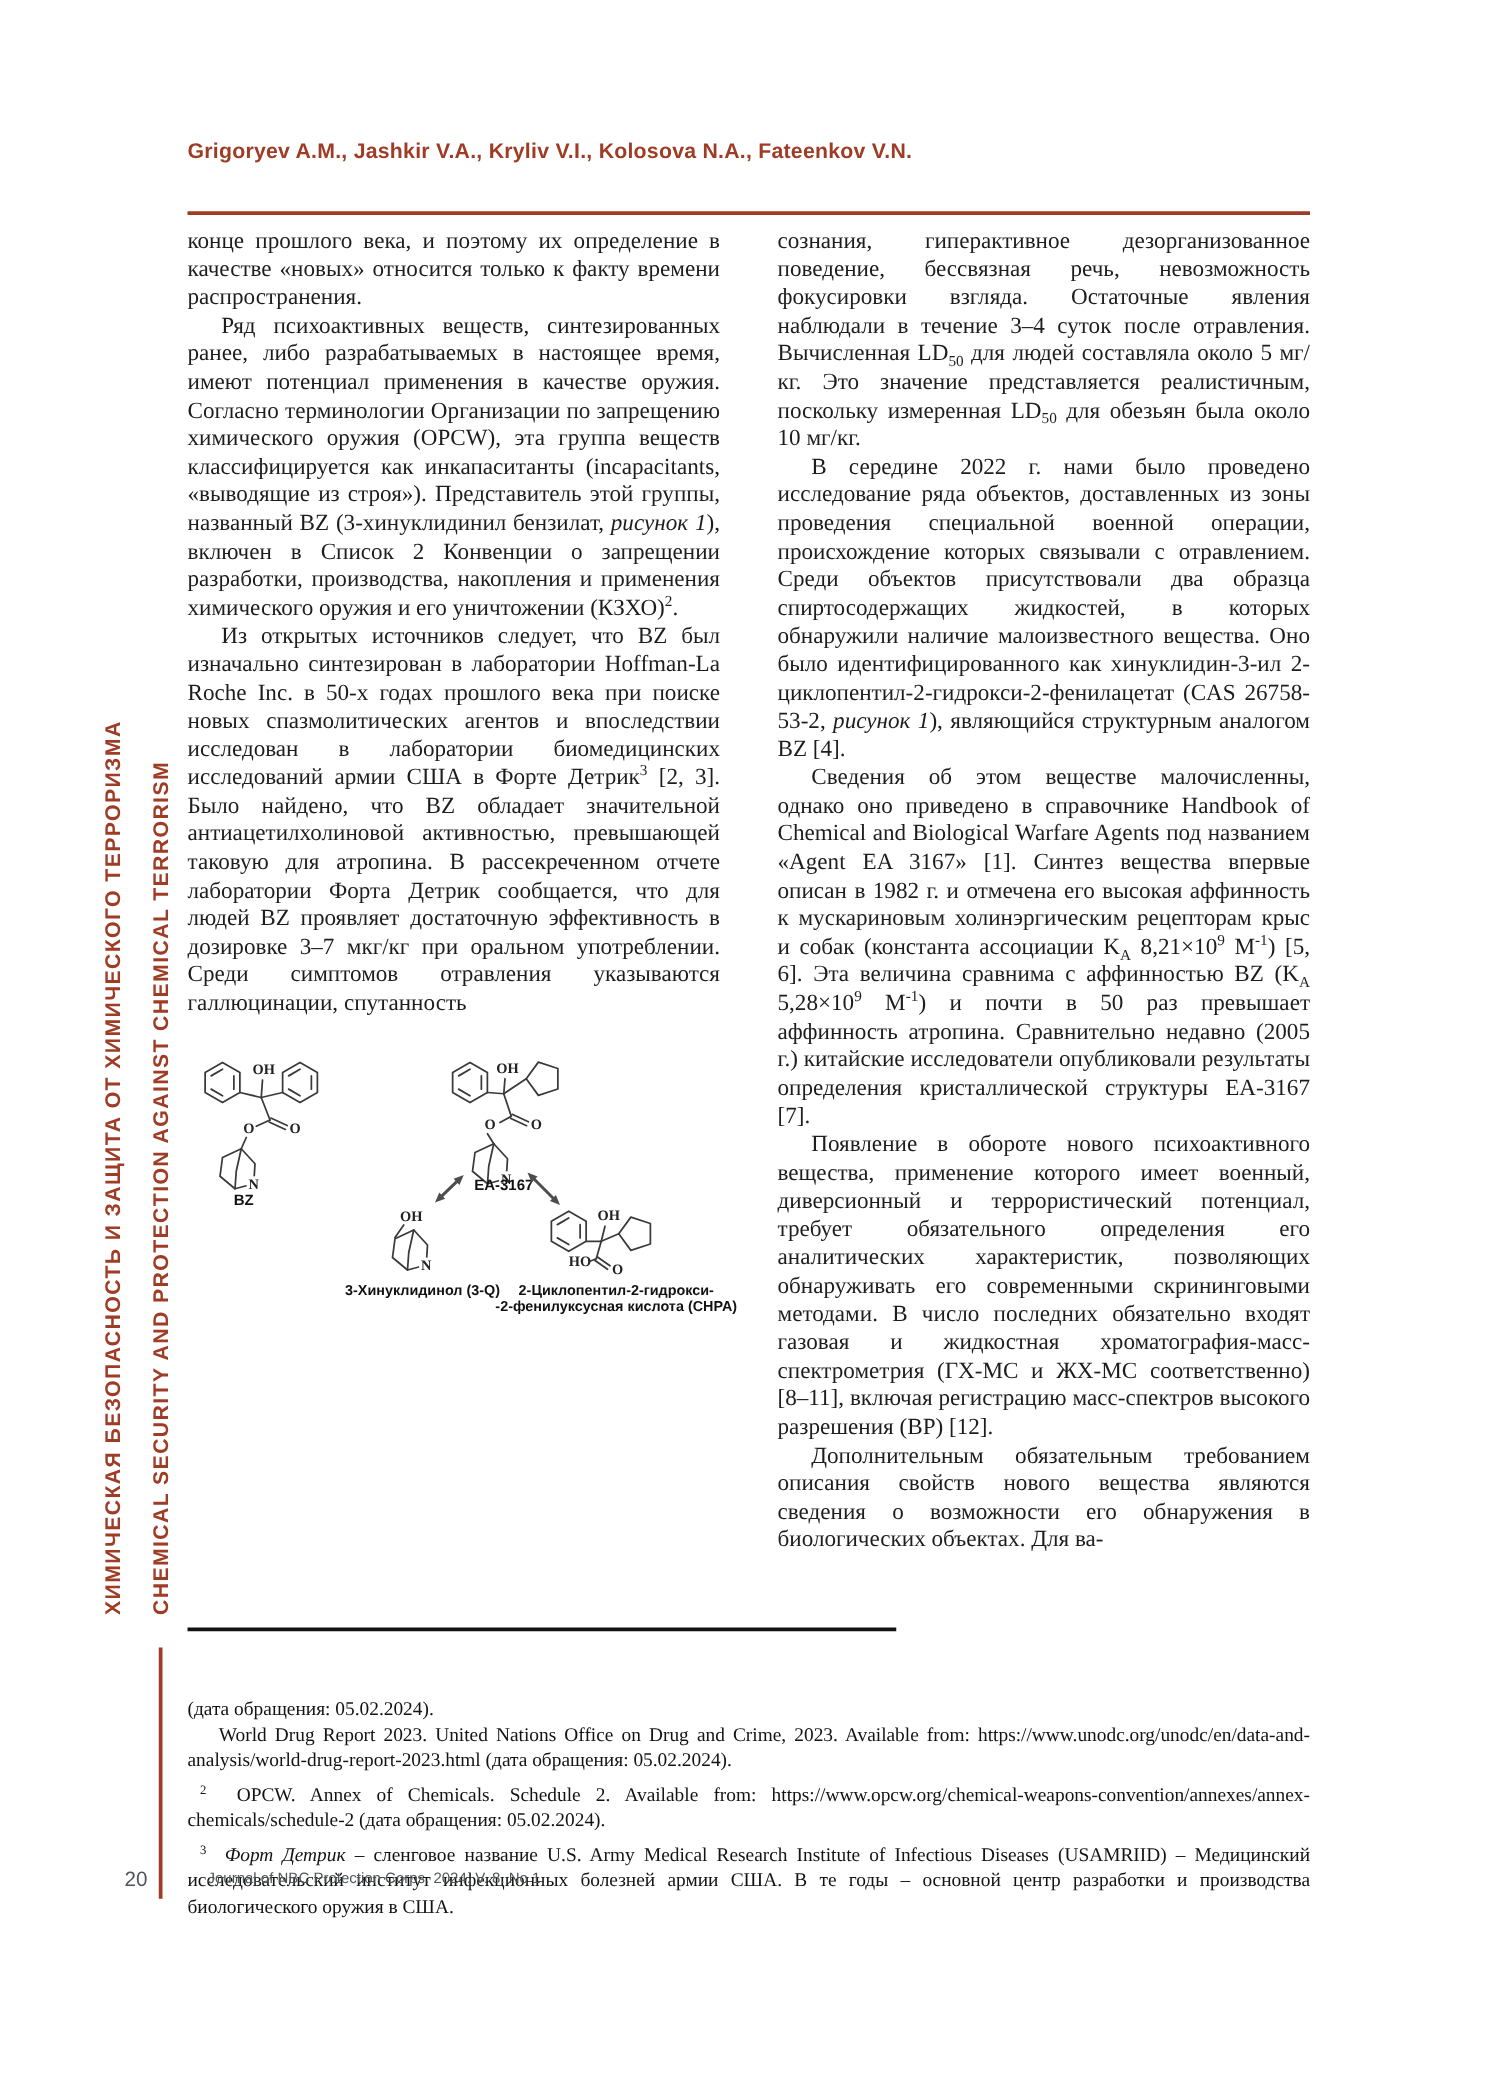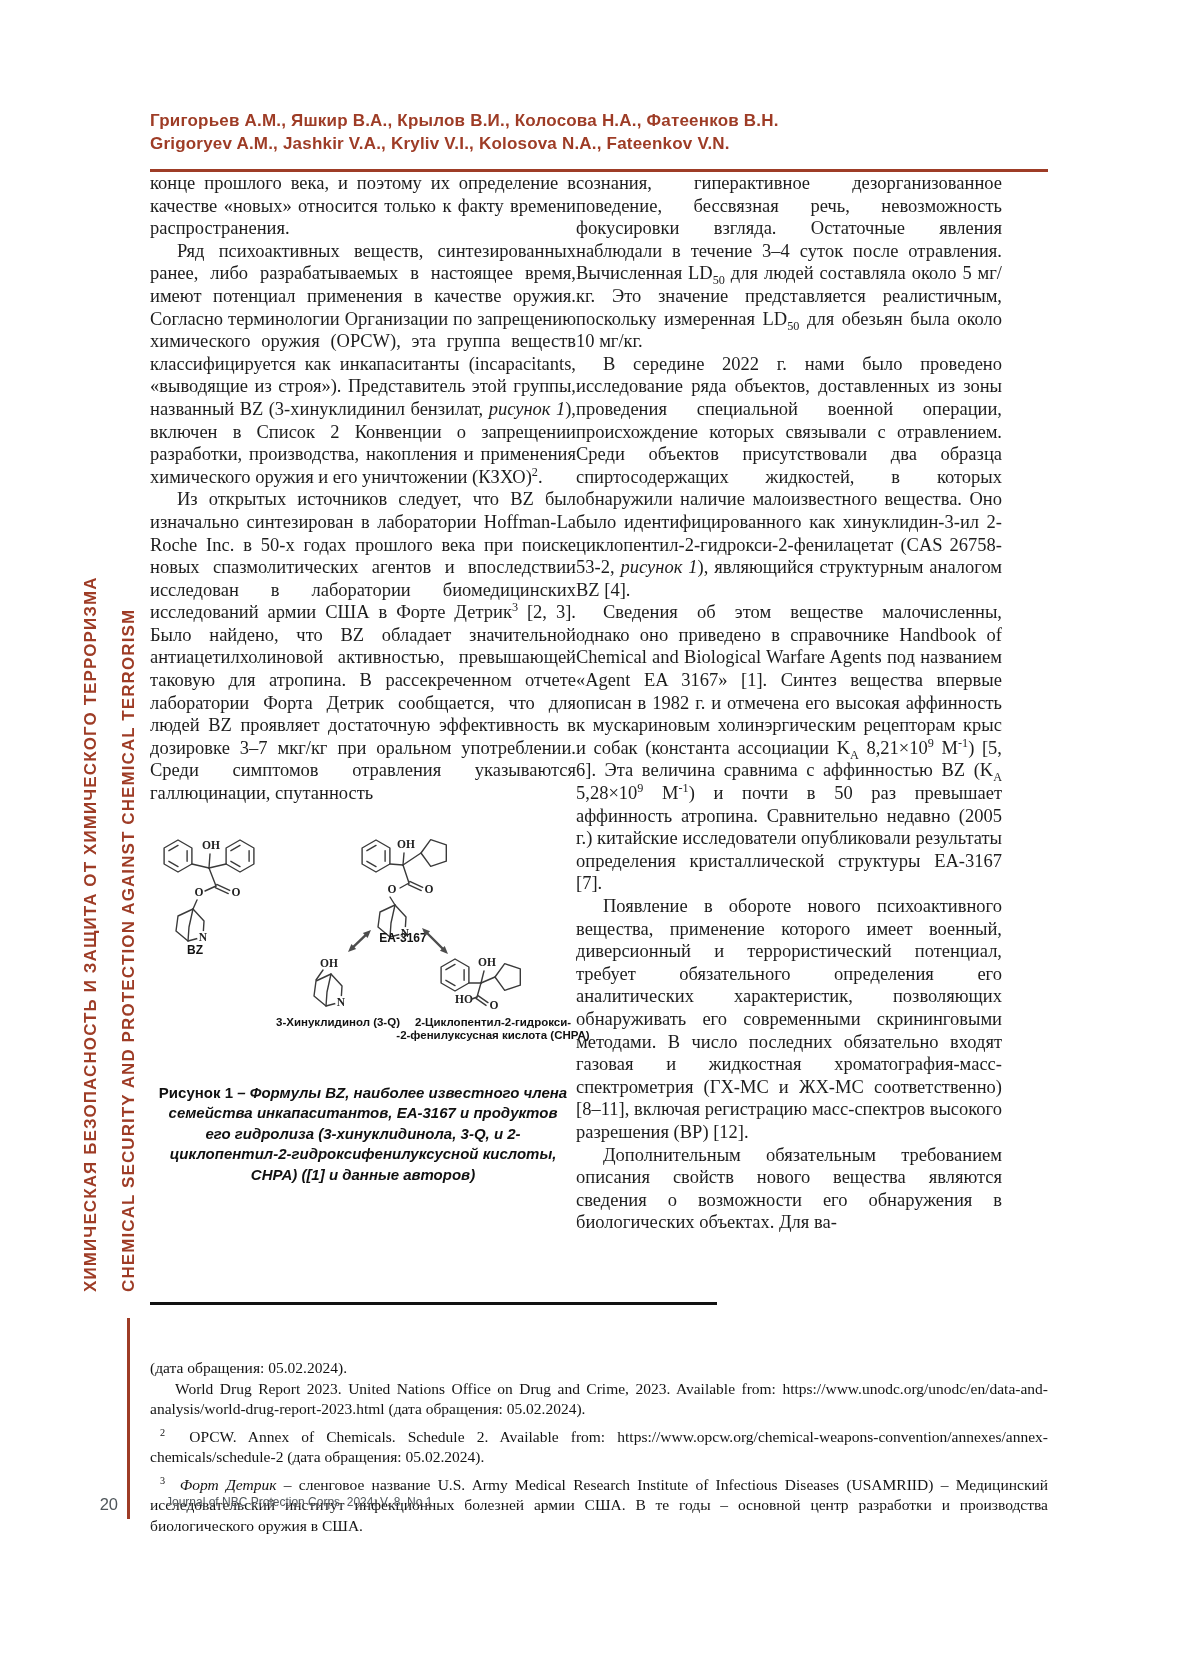--- a/index.html
+++ b/index.html
@@ -8,21 +8,21 @@
   
   .authors{position:absolute;left:150px;top:109px;width:898px;
            font-family:"Liberation Sans",sans-serif;font-size:17px;line-height:23px;
            font-weight:600;letter-spacing:.2px;}
   .header-rule{position:absolute;left:150px;top:169px;width:898px;height:3px;}
   
   .vtext{position:absolute;white-space:nowrap;transform:rotate(-90deg);transform-origin:0 0;
          font-family:"Liberation Sans",sans-serif;font-weight:700;font-size:17px;
          letter-spacing:1.1px;line-height:22px;}
   
-  .columns{position:absolute;left:150px;top:172px;width:898px;display:flex;}
+  .columns{position:absolute;left:150px;top:182px;width:898px;display:flex;gap:46px;}
   .col{width:426px;}
   .para{font-size:18.5px;line-height:22.6px;text-align:justify;color:#1d1d1d;margin:0;}
   .para.indent{text-indent:27px;}
   .para sub,.para sup,.fn sup{font-size:66%;line-height:0;}
   
   .figwrap{margin-top:30px;}
   .bond{fill:none;stroke:#3a3a3a;stroke-width:1.4;stroke-linecap:round;stroke-linejoin:round;}
   .atom{font-family:"Liberation Serif",serif;font-weight:600;font-size:11.5px;fill:#222;}
   .slabel{font-family:"Liberation Sans",sans-serif;font-weight:700;font-size:12px;fill:#111;}
   .slabel.small{font-size:11.5px;}
@@ -46,21 +46,20 @@
             font-family:"Liberation Sans",sans-serif;font-size:16.5px;color:#4f565a;}
   .journal-footer{position:absolute;left:166px;top:1495px;
             font-family:"Liberation Sans",sans-serif;font-size:12px;color:#4f565a;}
 </style>
 </head>
 <body>
 
 <div class="page">
 
   <div class="authors" style="color: rgb(158, 60, 38);">
-    <div>Григорьев А.М., Яшкир В.А., Крылов В.И., Колосова Н.А., Фатеенков В.Н.</div>
     <div>Grigoryev A.M., Jashkir V.A., Kryliv V.I., Kolosova N.A., Fateenkov V.N.</div>
   </div>
   <div class="header-rule" style="background: rgb(158, 60, 38);"></div>
 
   <div class="vtext" style="left: 80px; top: 1292px; color: rgb(158, 60, 38);">ХИМИЧЕСКАЯ БЕЗОПАСНОСТЬ И ЗАЩИТА ОТ ХИМИЧЕСКОГО ТЕРРОРИЗМА</div>
   <div class="vtext" style="left: 118px; top: 1292px; color: rgb(158, 60, 38);">CHEMICAL SECURITY AND PROTECTION AGAINST CHEMICAL TERRORISM</div>
 
   <div class="columns">
     <div class="col">
       <p class="para">конце прошлого века, и поэтому их определение в качестве «новых» относится только к факту времени распространения.</p>
@@ -140,24 +139,20 @@
             <text x="314" y="168" class="atom" text-anchor="middle">HO</text>
             <path d="M327 162L322 164" class="bond"></path>
             <path d="M326.02511401458236 163.39269426488238L336.02511401458236 170.39269426488238" class="bond"></path>
             <path d="M327.97488598541764 160.60730573511762L337.97488598541764 167.60730573511762" class="bond"></path>
             <text x="344" y="174" class="atom" text-anchor="middle">O</text>
             <text x="343" y="191" class="slabel small" text-anchor="middle">2-Циклопентил-2-гидрокси-</text>
             <text x="343" y="204" class="slabel small" text-anchor="middle">-2-фенилуксусная кислота (CHPA)</text>
           </svg>
       </div>
 
-      <div class="caption">
-        <span class="lead">Рисунок 1</span>
-        <span class="body">– Формулы BZ, наиболее известного члена семейства инкапаситантов, EA-3167 и продуктов его гидролиза (3-хинуклидинола, 3-Q, и 2-циклопентил-2-гидроксифенилуксусной кислоты, CHPA) ([1] и данные авторов)</span>
-      </div>
     </div>
 
     <div class="col">
       <p class="para">сознания, гиперактивное дезорганизованное поведение, бессвязная речь, невозможность фокусировки взгляда. Остаточные явления наблюдали в течение 3–4 суток после отравления. Вычисленная LD<sub>50</sub> для людей составляла около 5 мг/кг. Это значение представляется реалистичным, поскольку измеренная LD<sub>50</sub> для обезьян была около 10 мг/кг.</p>
       <p class="para indent">В середине 2022 г. нами было проведено исследование ряда объектов, доставленных из зоны проведения специальной военной операции, происхождение которых связывали с отравлением. Среди объектов присутствовали два образца спиртосодержащих жидкостей, в которых обнаружили наличие малоизвестного вещества. Оно было идентифицированного как хинуклидин-3-ил 2-циклопентил-2-гидрокси-2-фенилацетат (CAS 26758-53-2, <i>рисунок 1</i>), являющийся структурным аналогом BZ [4].</p>
       <p class="para indent">Сведения об этом веществе малочисленны, однако оно приведено в справочнике Handbook of Chemical and Biological Warfare Agents под названием «Agent EA 3167» [1]. Синтез вещества впервые описан в 1982 г. и отмечена его высокая аффинность к мускариновым холинэргическим рецепторам крыс и собак (константа ассоциации K<sub>A</sub> 8,21×10<sup>9</sup> М<sup>-1</sup>) [5, 6]. Эта величина сравнима с аффинностью BZ (K<sub>A</sub> 5,28×10<sup>9</sup> М<sup>-1</sup>) и почти в 50 раз превышает аффинность атропина. Сравнительно недавно (2005 г.) китайские исследователи опубликовали результаты определения кристаллической структуры EA-3167 [7].</p>
       <p class="para indent">Появление в обороте нового психоактивного вещества, применение которого имеет военный, диверсионный и террористический потенциал, требует обязательного определения его аналитических характеристик, позволяющих обнаруживать его современными скрининговыми методами. В число последних обязательно входят газовая и жидкостная хроматография-масс-спектрометрия (ГХ-МС и ЖХ-МС соответственно) [8–11], включая регистрацию масс-спектров высокого разрешения (ВР) [12].</p>
       <p class="para indent">Дополнительным обязательным требованием описания свойств нового вещества являются сведения о возможности его обнаружения в биологических объектах. Для ва-</p>
     </div>
   </div>

